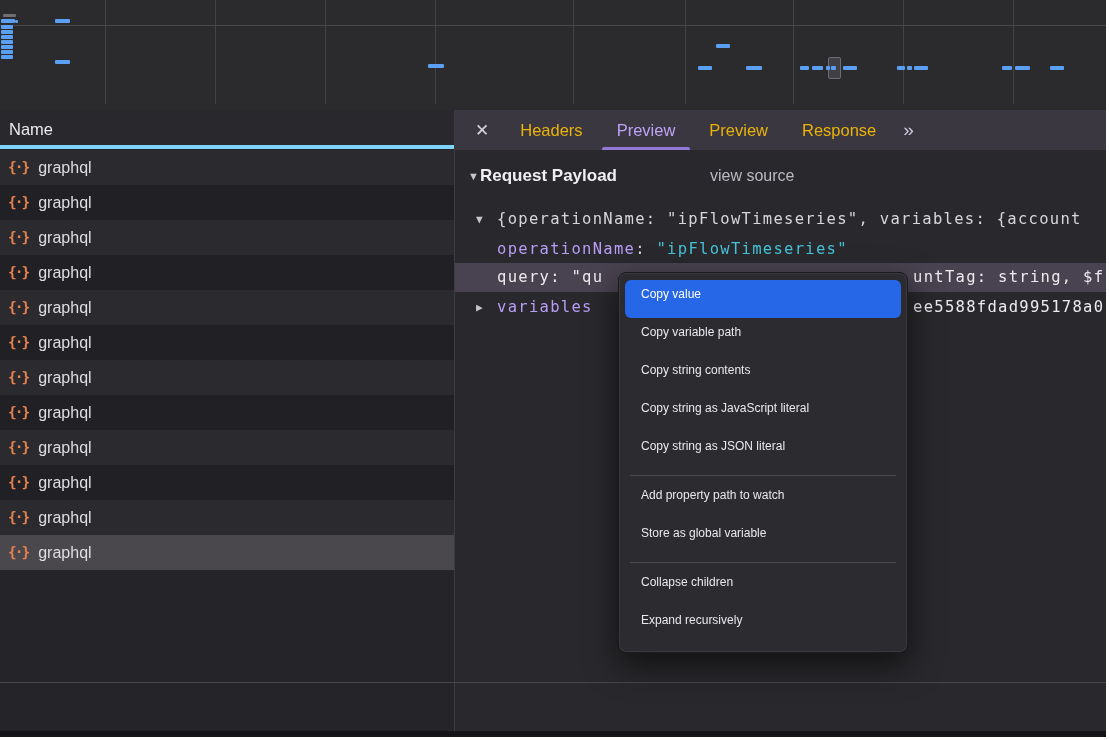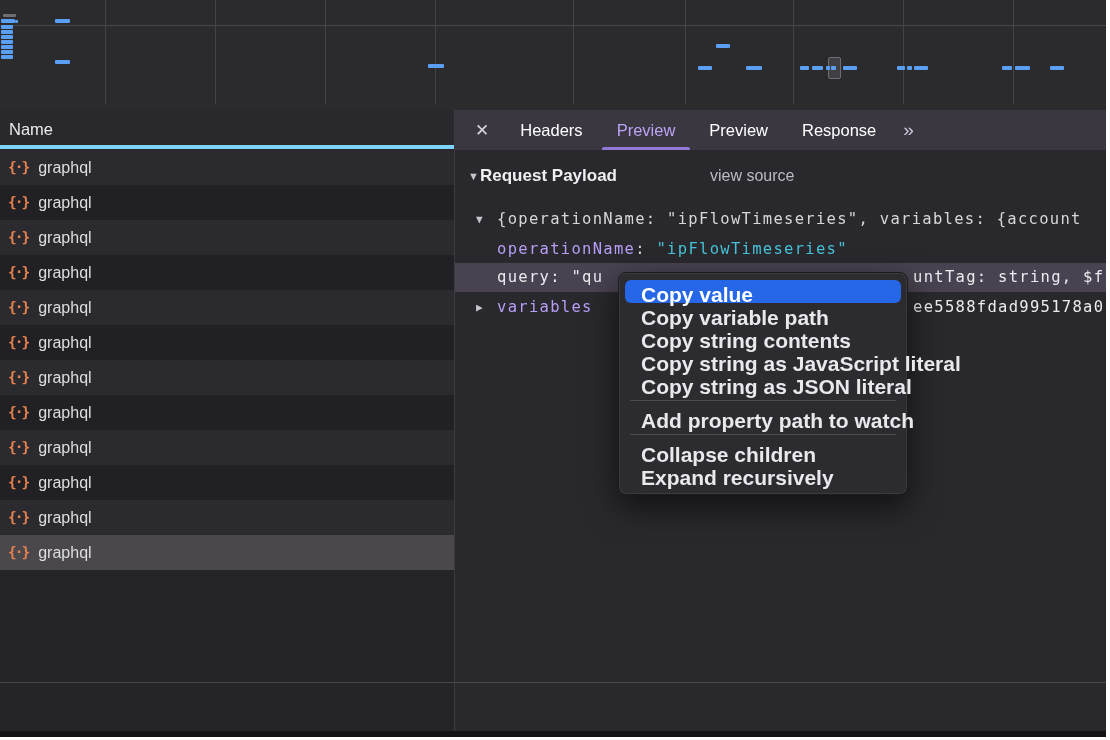--- a/index.html
+++ b/index.html
@@ -29,21 +29,21 @@
   .req-icon{font-family:"DejaVu Sans Mono",monospace;font-weight:bold;font-size:14.5px;
     color:#e5814e;letter-spacing:-2px;margin-right:10px;transform:translateY(-1px);}
   
   .vdivider{position:absolute;left:454px;top:110px;width:1px;height:627px;background:#3c3c40;}
   
   .right-panel{position:absolute;left:455px;top:110px;width:651px;height:627px;background:#29282c;}
   .tabbar{position:absolute;left:0;top:0;width:651px;height:40px;background:#3b3741;
     display:flex;align-items:stretch;padding-left:6px;box-sizing:border-box;}
   .tab-close{display:flex;align-items:center;padding:0 14px;font-size:17px;color:#d6d3dd;cursor:pointer;}
   .tab{position:relative;display:flex;align-items:center;padding:0 17px;font-size:16.5px;
-    color:#ffffff;cursor:pointer;}
+    color:#eab308;cursor:pointer;}
   .tab.active{color:#bda4f6;}
   .tab.active::after{content:"";position:absolute;left:2px;right:2px;bottom:0;height:3px;
     background:#9278d9;border-radius:2px 2px 0 0;}
   .tab-overflow{display:flex;align-items:center;padding:0 10px;font-size:19px;color:#cfc8dc;
     letter-spacing:-2px;cursor:pointer;}
   
   .section-row{position:absolute;left:0;top:56px;width:651px;height:22px;}
   .disc{font-size:11px;color:#c7c5cc;}
   .section-row .disc{position:absolute;left:13px;top:4px;}
   .section-title{position:absolute;left:25px;top:0;font-size:17px;font-weight:bold;color:#f0eef3;}
@@ -61,22 +61,22 @@
   .k{color:#b79df5;}
   .s{color:#46c2d8;}
   .w{color:#eceaee;}
   
   .hsep{position:absolute;left:0;top:682px;width:1106px;height:1px;background:#48484b;}
   .bottom-strip{position:absolute;left:0;top:731px;width:1106px;height:6px;background:#141416;}
   
   .context-menu{position:absolute;left:618px;top:272px;width:290px;box-sizing:border-box;
     background:#2c2b30;border:1px solid #1b1b1e;border-radius:8px;padding:7px 0 8px 0;z-index:10;
     box-shadow:inset 0 0 0 1px rgba(255,255,255,0.07), 0 12px 32px rgba(0,0,0,0.6);}
-  .menu-item{height:23px;line-height:29px;padding-left:22px;font-size:21px;color:#e9e8ed;
-    white-space:nowrap;cursor:default;font-weight:bold;}
+  .menu-item{height:38px;line-height:29px;padding-left:22px;font-size:12px;color:#e9e8ed;
+    white-space:nowrap;cursor:default;}
   .menu-item.highlighted{margin:0 6px;padding-left:16px;background:#2567e7;border-radius:6px;color:#ffffff;}
   .menu-sep{height:1px;background:#4b4a4f;margin:5px 11px;}
 </style>
 </head>
 <body>
 
 <div class="devtools">
 
   <div class="overview">
     <div class="hline"></div>
@@ -224,18 +224,19 @@
   <div class="bottom-strip"></div>
 
   <div class="context-menu" id="context-menu">
       <div class="menu-item highlighted">Copy value</div>
       <div class="menu-item">Copy variable path</div>
       <div class="menu-item">Copy string contents</div>
       <div class="menu-item">Copy string as JavaScript literal</div>
       <div class="menu-item">Copy string as JSON literal</div>
       <div class="menu-sep"></div>
       <div class="menu-item">Add property path to watch</div>
+      <div class="menu-item">Store as global variable</div>
       <div class="menu-sep"></div>
       <div class="menu-item">Collapse children</div>
       <div class="menu-item">Expand recursively</div>
     </div>
 
 </div>
 
 </body></html>

